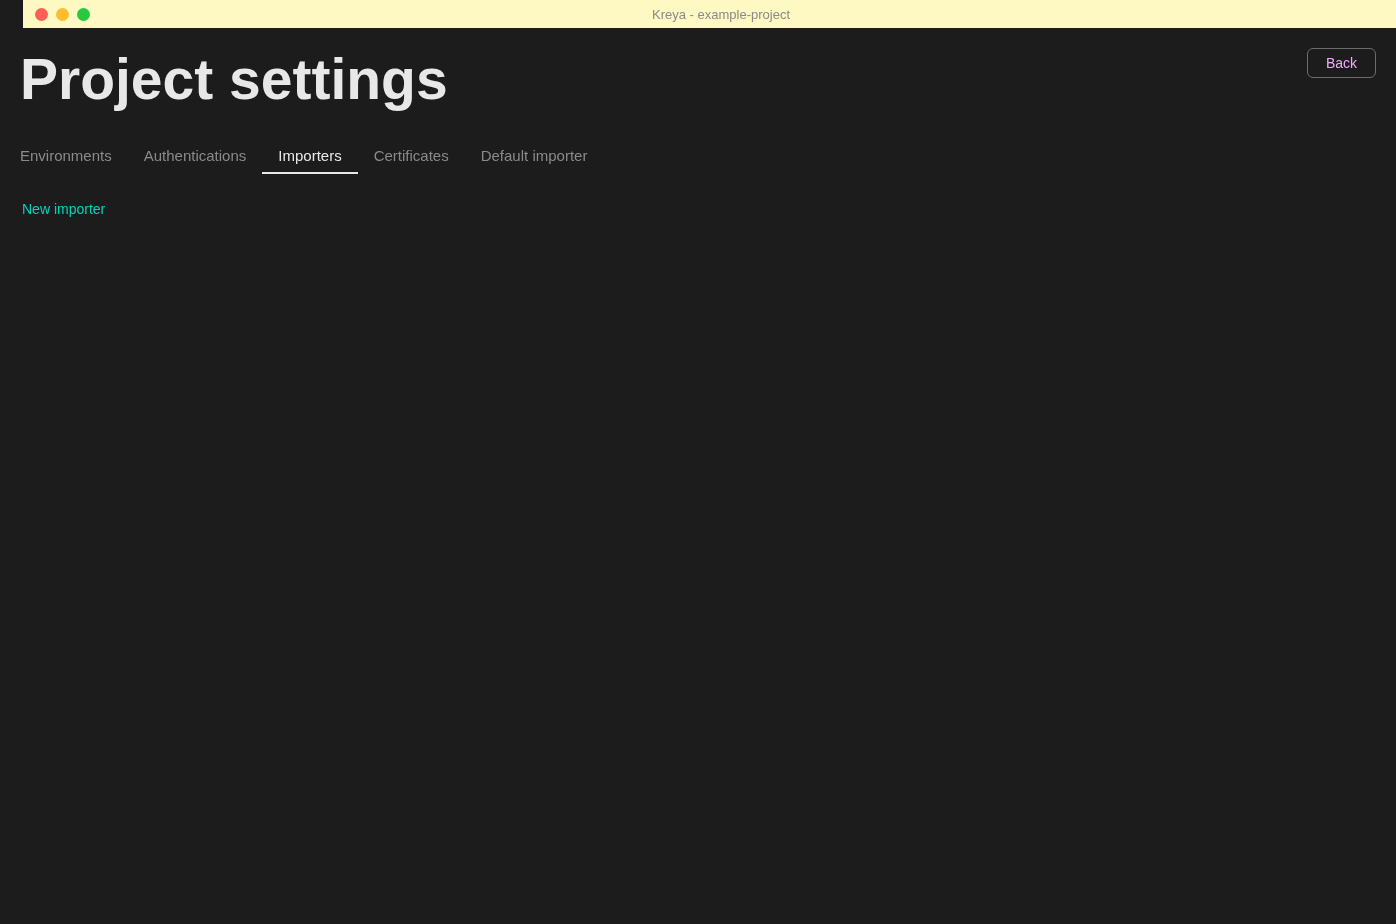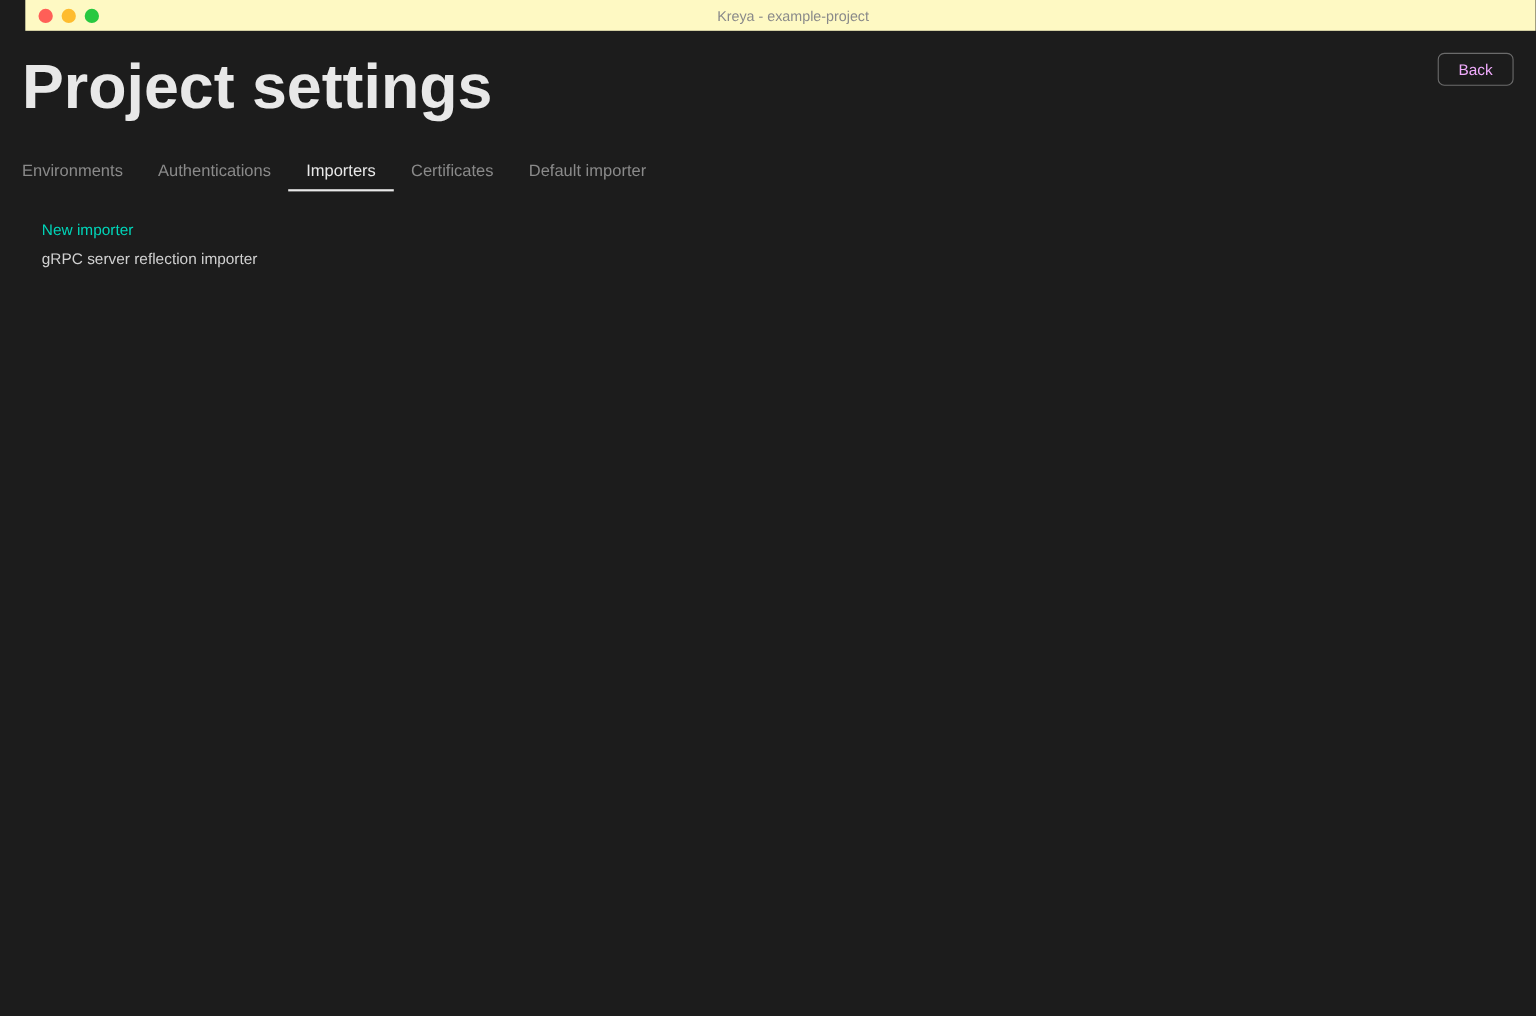--- a/index.html
+++ b/index.html
@@ -129,21 +129,20 @@
       flex-direction: column;
       gap: 4px;
       margin-left: 2px;
     }
 
     .importer-item {
       font-size: 14px;
       color: #d0d0d0;
       padding: 3px 0;
       cursor: pointer;
-      margin-left: 16px;
     }
 
     .importer-item.new-importer {
       color: #00d4b8;
     }
   </style>
 </head>
 <body>
 
 <div class="titlebar">
@@ -164,16 +163,15 @@
   <div class="tabs">
     <button class="tab">Environments</button>
     <button class="tab">Authentications</button>
     <button class="tab active">Importers</button>
     <button class="tab">Certificates</button>
     <button class="tab">Default importer</button>
   </div>
 
   <div class="importer-list">
     <span class="importer-item new-importer">New importer</span>
-    <span class="importer-item">gRPC server reflection importer</span>
   </div>
 
 </div>
 
 </body></html>

